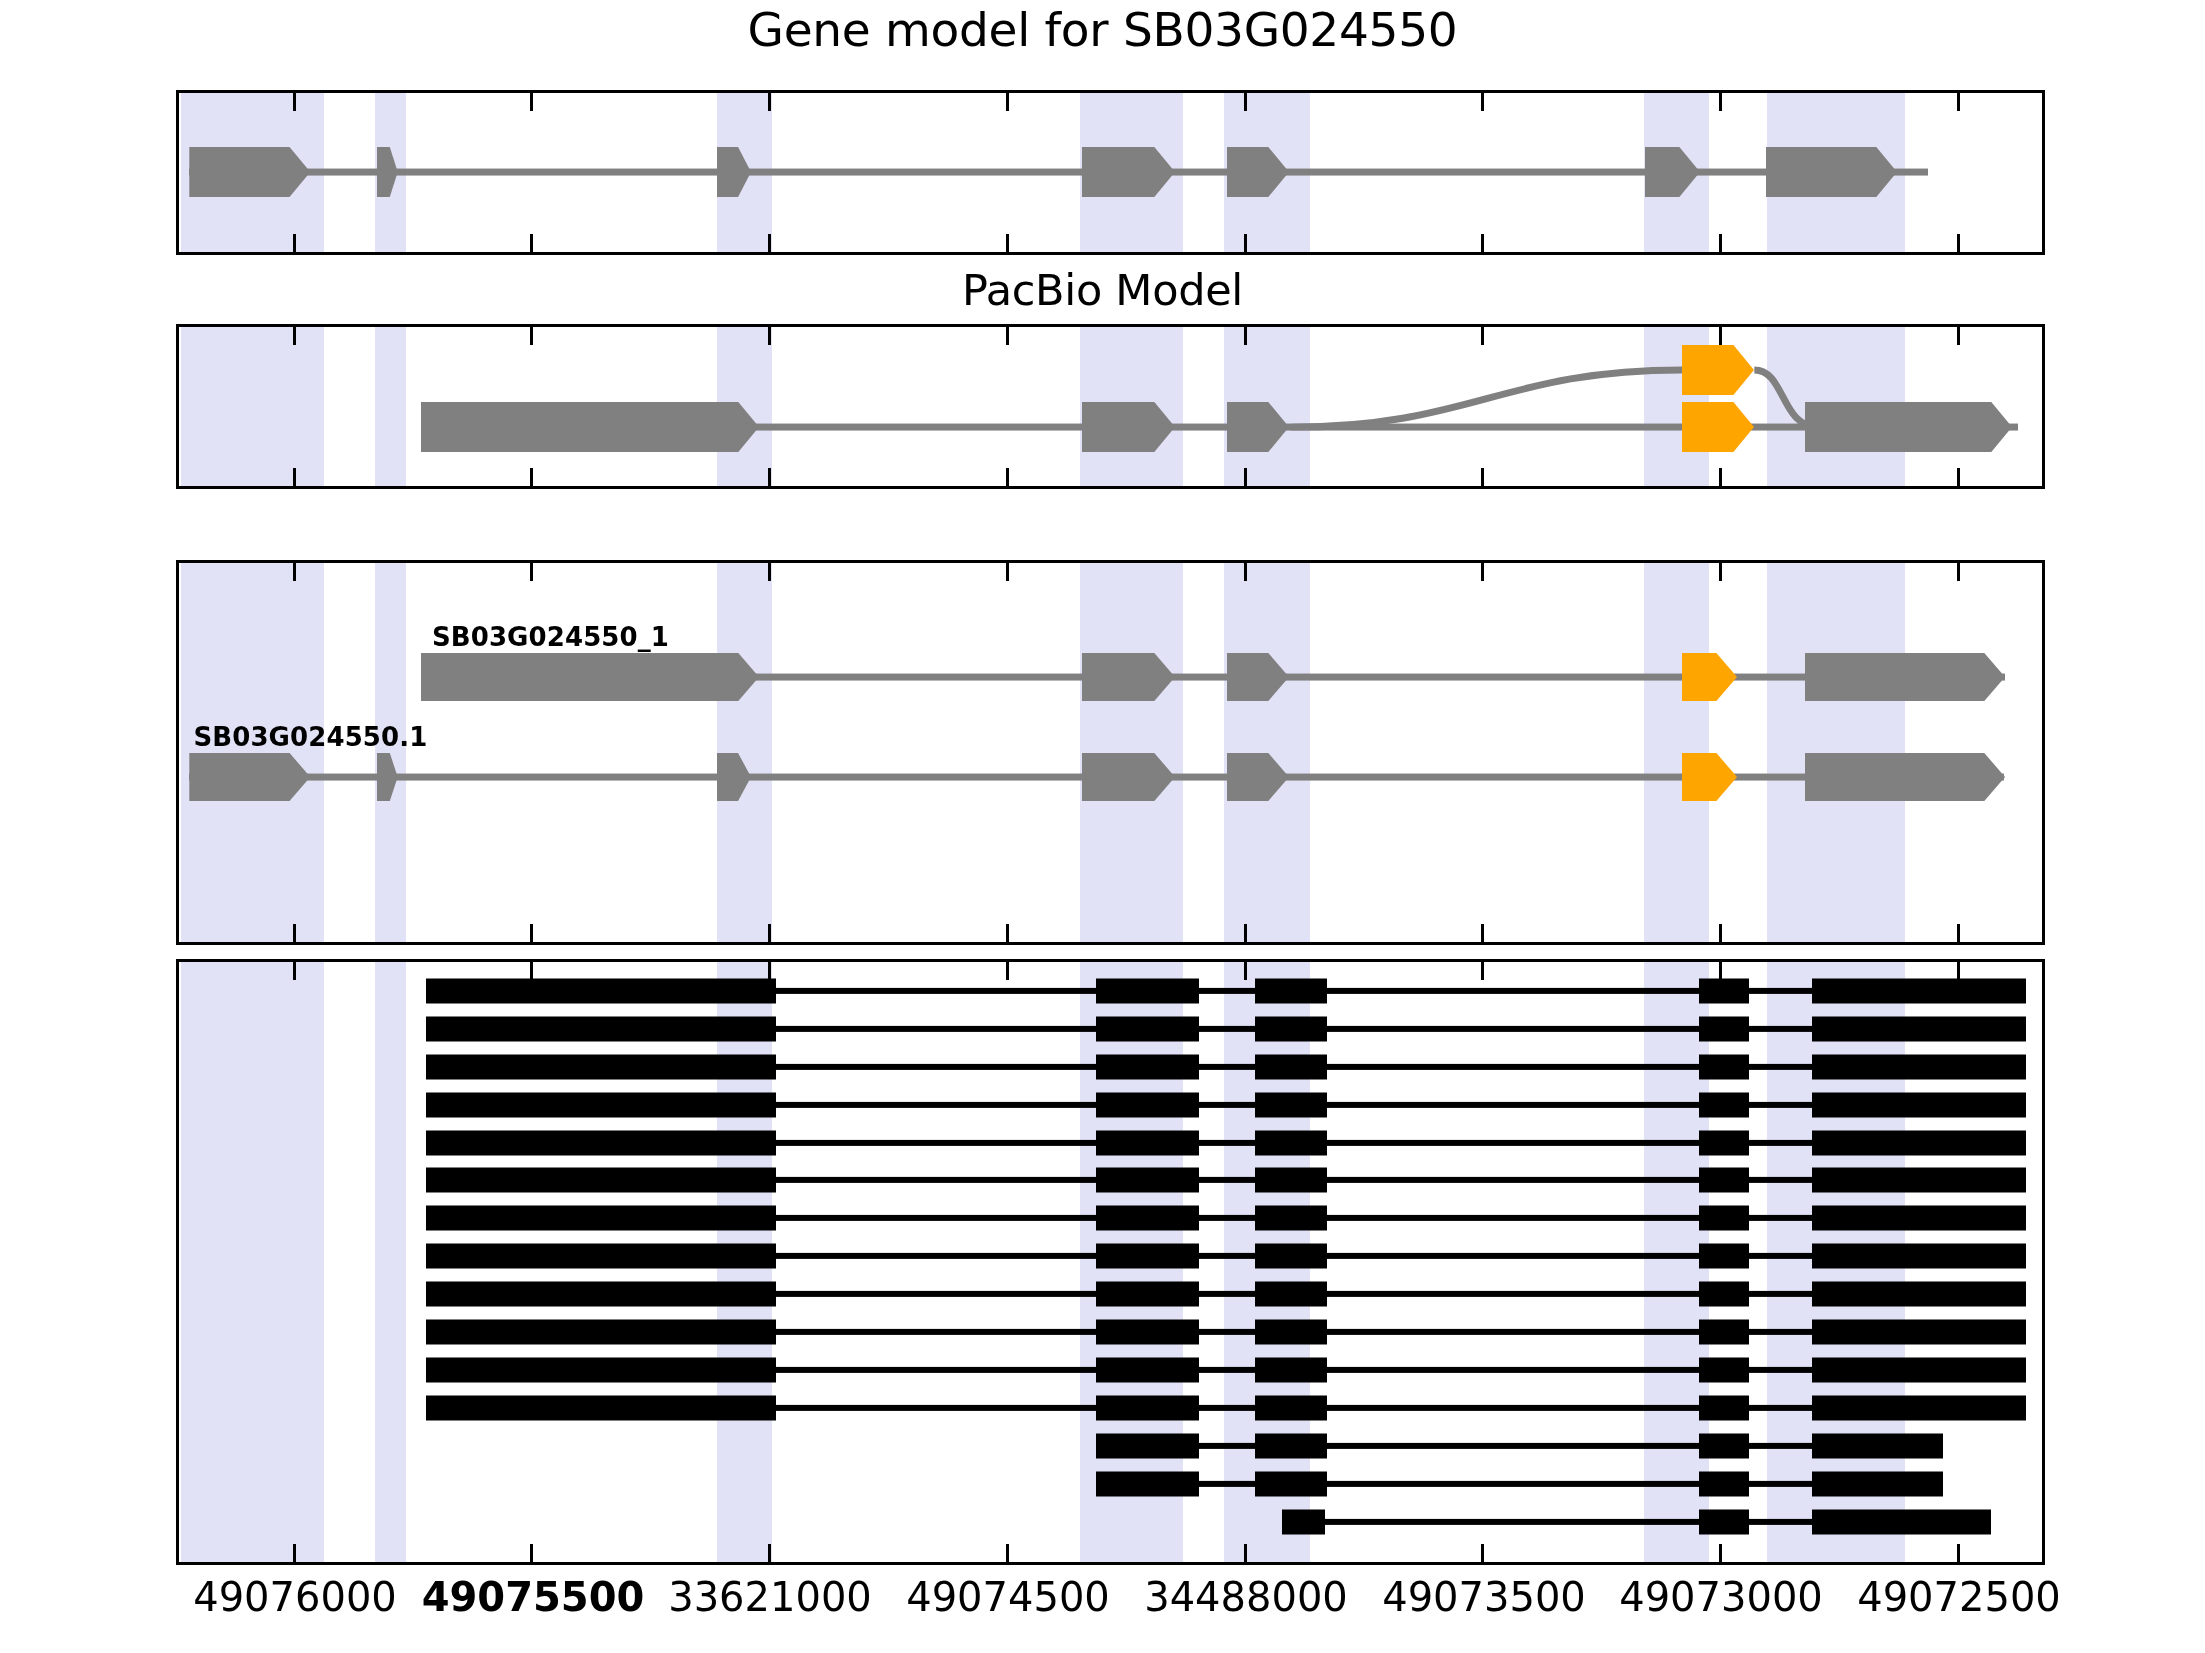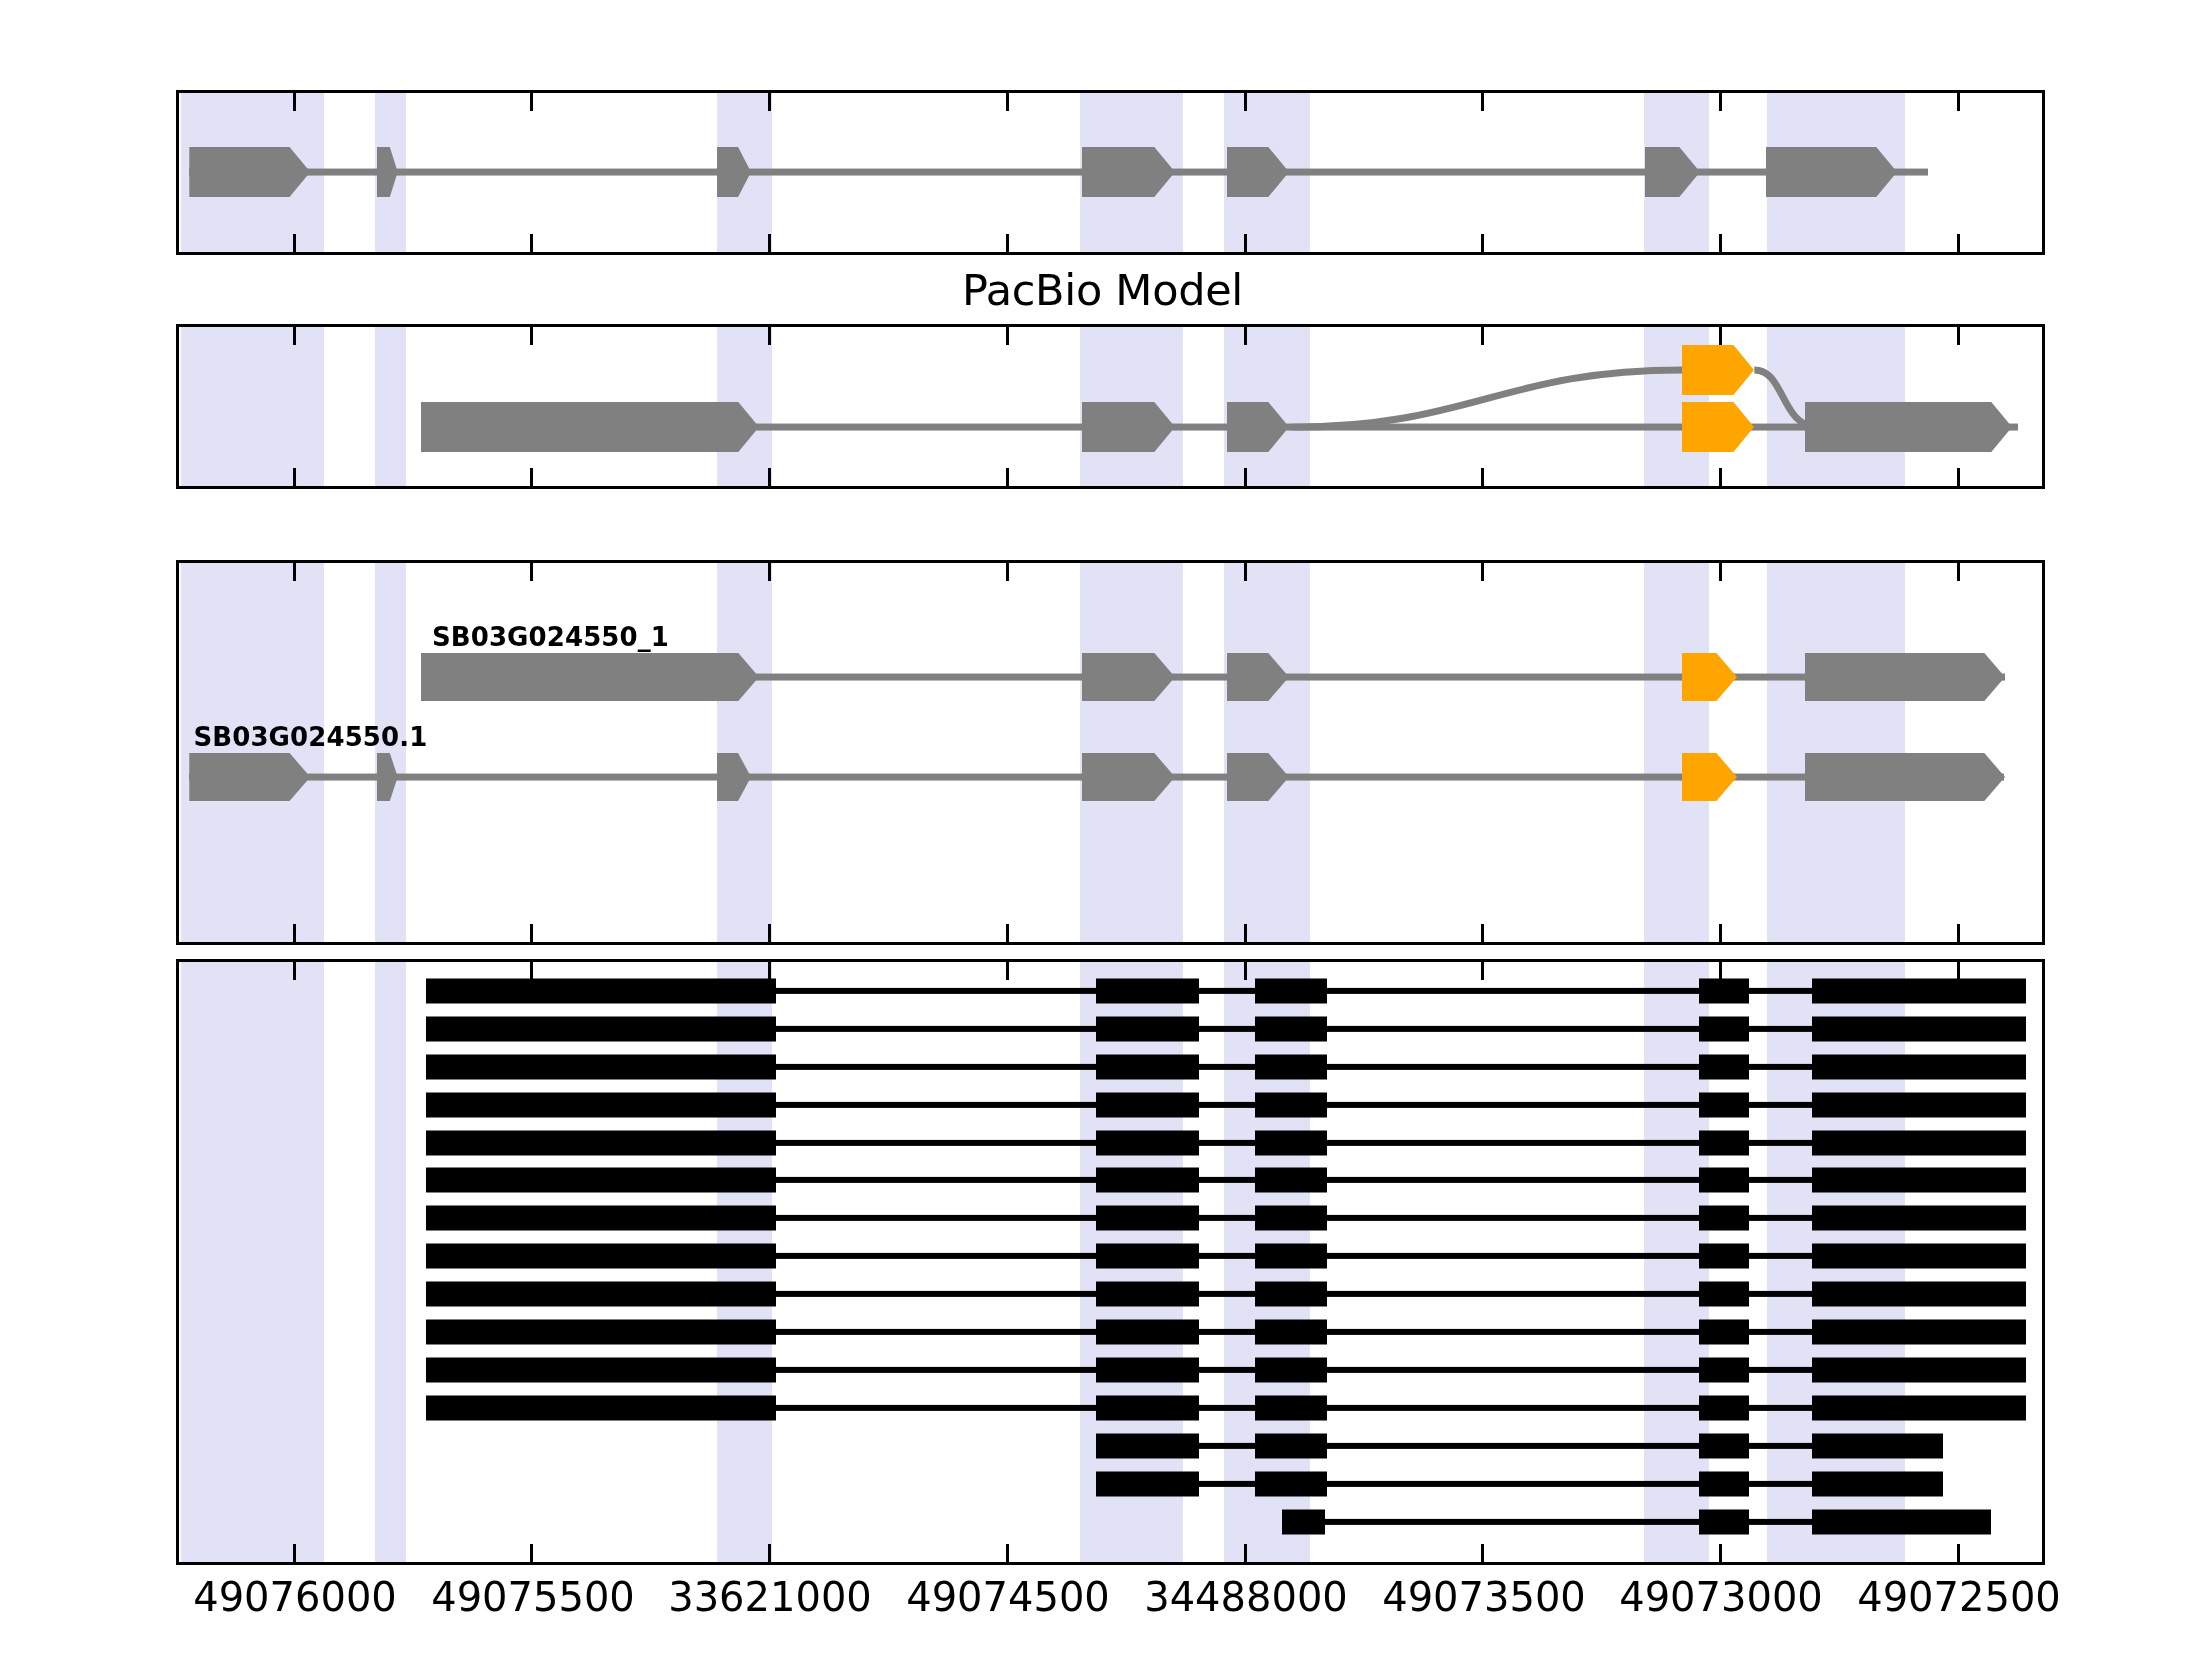--- a/index.html
+++ b/index.html
@@ -130,20 +130,21 @@
     white-space: nowrap;
     transform: translateX(-50%);
     line-height: 1;
   }
 </style>
 </head>
 <body>
 
 <div id="root">
 
+  <div class="panel-title figure-title" style="top:5.5px;">Gene model for SB03G024550</div>
 
   <div class="axes" id="ax-gene" style="left:176px; top:90px; width:1869px; height:165px;">
     <div class="plot-inner" id="inner-gene">
         <div class="hl-band" style="left: 2.1px; width: 143px; background: rgb(226, 226, 247);"></div>
         <div class="hl-band" style="left: 196px; width: 31px; background: rgb(226, 226, 247);"></div>
         <div class="hl-band" style="left: 538px; width: 55px; background: rgb(226, 226, 247);"></div>
         <div class="hl-band" style="left: 901px; width: 103px; background: rgb(226, 226, 247);"></div>
         <div class="hl-band" style="left: 1045px; width: 86px; background: rgb(226, 226, 247);"></div>
         <div class="hl-band" style="left: 1465px; width: 65px; background: rgb(226, 226, 247);"></div>
         <div class="hl-band" style="left: 1588px; width: 138px; background: rgb(226, 226, 247);"></div>
@@ -370,21 +371,21 @@
         <div class="read-block" style="left: 1633px; width: 131px; height: 25px; top: 522px; background: rgb(0, 0, 0);"></div>
         <div class="read-line" style="left: 1103px; width: 708px; top: 560px; background: rgb(0, 0, 0);"></div>
         <div class="read-block" style="left: 1103px; width: 43px; height: 25px; top: 560px; background: rgb(0, 0, 0);"></div>
         <div class="read-block" style="left: 1520px; width: 50px; height: 25px; top: 560px; background: rgb(0, 0, 0);"></div>
         <div class="read-block" style="left: 1633px; width: 179px; height: 25px; top: 560px; background: rgb(0, 0, 0);"></div>
       </div>
   </div>
 
   <div class="xtick-labels" id="xticklabels" style="top:1577px;">
       <div class="xtick-label" style="left: 295px;">49076000</div>
-      <div class="xtick-label" style="left: 533px;">49075500</div>
+      <div class="xtick-label" style="left: 533px; font-weight: bold;">49075500</div>
       <div class="xtick-label" style="left: 770px;">33621000</div>
       <div class="xtick-label" style="left: 1008px;">49074500</div>
       <div class="xtick-label" style="left: 1246px;">34488000</div>
       <div class="xtick-label" style="left: 1484px;">49073500</div>
       <div class="xtick-label" style="left: 1721px;">49073000</div>
       <div class="xtick-label" style="left: 1959px;">49072500</div>
     </div>
 
 </div>
 

